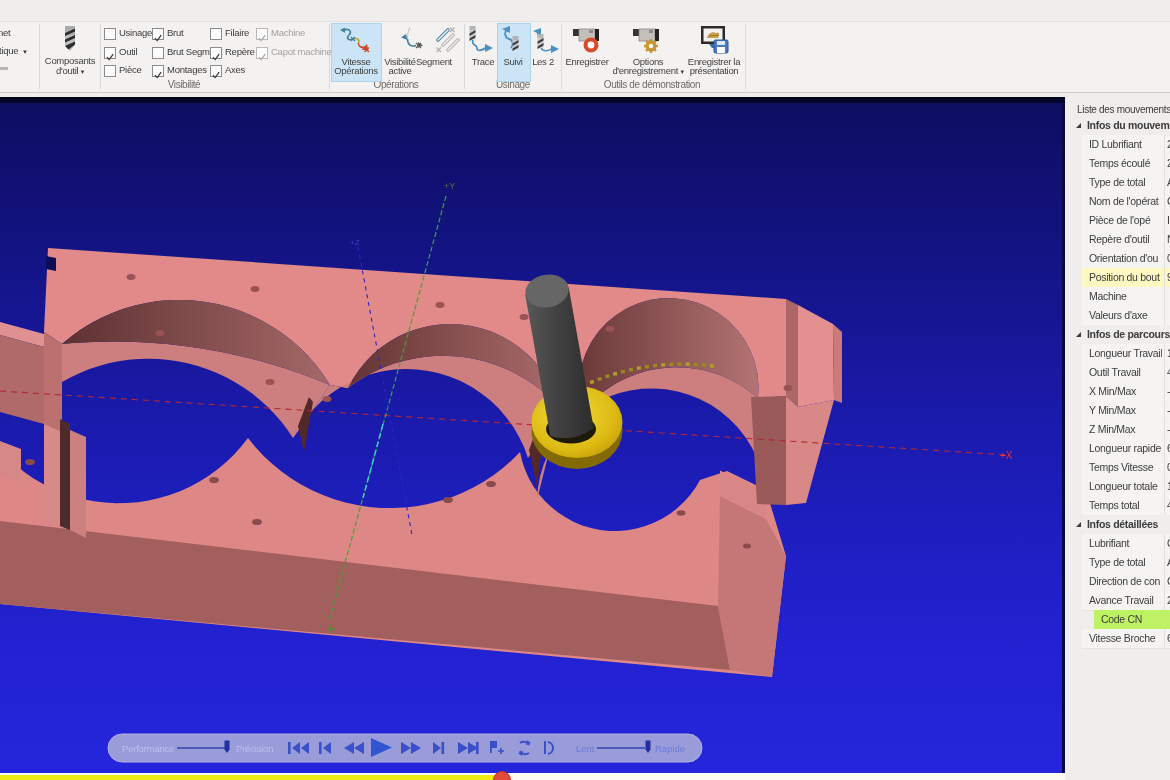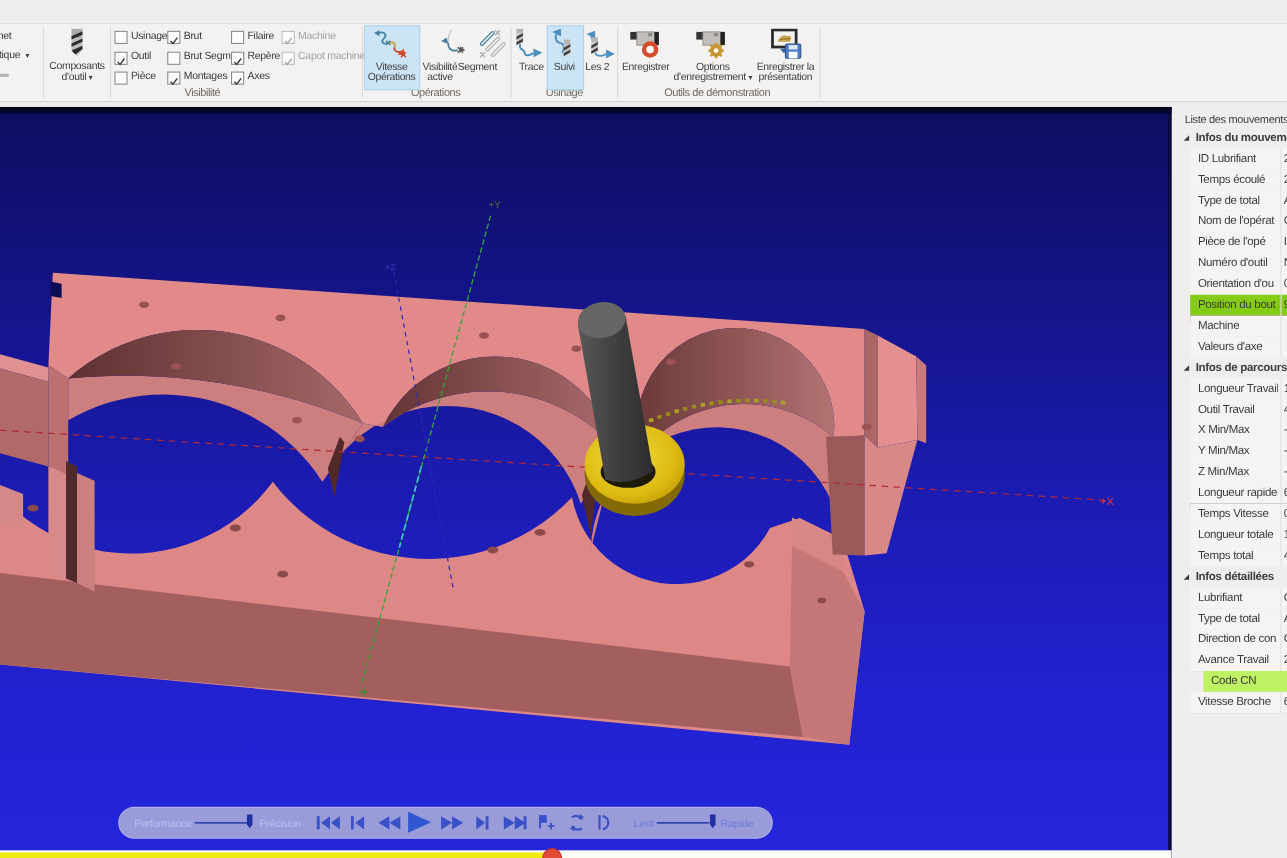--- a/index.html
+++ b/index.html
@@ -345,30 +345,30 @@
       <div class="pn" style="left:7px;top:3px;width:73px">Nom de l'opérat</div>
       <div style="position:absolute;left:82px;top:0;width:1px;height:19px;background:#e2e0de"></div>
       <div class="pn" style="left:85px;top:3px;width:19px">Co</div>
     </div>
 <div style="position:absolute;left:16px;top:115px;width:88px;height:19px;background:#f5f4f3;border-bottom:1px solid #e7e5e3">
       <div class="pn" style="left:7px;top:3px;width:73px">Pièce de l'opé</div>
       <div style="position:absolute;left:82px;top:0;width:1px;height:19px;background:#e2e0de"></div>
       <div class="pn" style="left:85px;top:3px;width:19px">ID</div>
     </div>
 <div style="position:absolute;left:16px;top:134px;width:88px;height:19px;background:#f5f4f3;border-bottom:1px solid #e7e5e3">
-      <div class="pn" style="left:7px;top:3px;width:73px">Numéro d'outil</div>
+      <div class="pn" style="left:7px;top:3px;width:73px">Repère d'outil</div>
       <div style="position:absolute;left:82px;top:0;width:1px;height:19px;background:#e2e0de"></div>
       <div class="pn" style="left:85px;top:3px;width:19px">N°</div>
     </div>
 <div style="position:absolute;left:16px;top:153px;width:88px;height:19px;background:#f5f4f3;border-bottom:1px solid #e7e5e3">
       <div class="pn" style="left:7px;top:3px;width:73px">Orientation d'ou</div>
       <div style="position:absolute;left:82px;top:0;width:1px;height:19px;background:#e2e0de"></div>
       <div class="pn" style="left:85px;top:3px;width:19px">0;</div>
     </div>
-<div style="position:absolute;left:16px;top:172px;width:88px;height:19px;background:#84cc16;border-bottom:6px solid #a21caf">
+<div style="position:absolute;left:16px;top:172px;width:88px;height:19px;background:#fef9c3;border-bottom:6px solid #a21caf">
       <div class="pn" style="left:7px;top:3px;width:73px">Position du bout</div>
       <div style="position:absolute;left:82px;top:0;width:1px;height:19px;background:#e2e0de"></div>
       <div class="pn" style="left:85px;top:3px;width:19px">9,</div>
     </div>
 <div style="position:absolute;left:16px;top:191px;width:88px;height:19px;background:#f5f4f3;border-bottom:1px solid #e7e5e3">
       <div class="pn" style="left:7px;top:3px;width:73px">Machine</div>
       <div style="position:absolute;left:82px;top:0;width:1px;height:19px;background:#e2e0de"></div>
       <div class="pn" style="left:85px;top:3px;width:19px"></div>
     </div>
 <div style="position:absolute;left:16px;top:210px;width:88px;height:19px;background:#f5f4f3;border-bottom:1px solid #e7e5e3">

